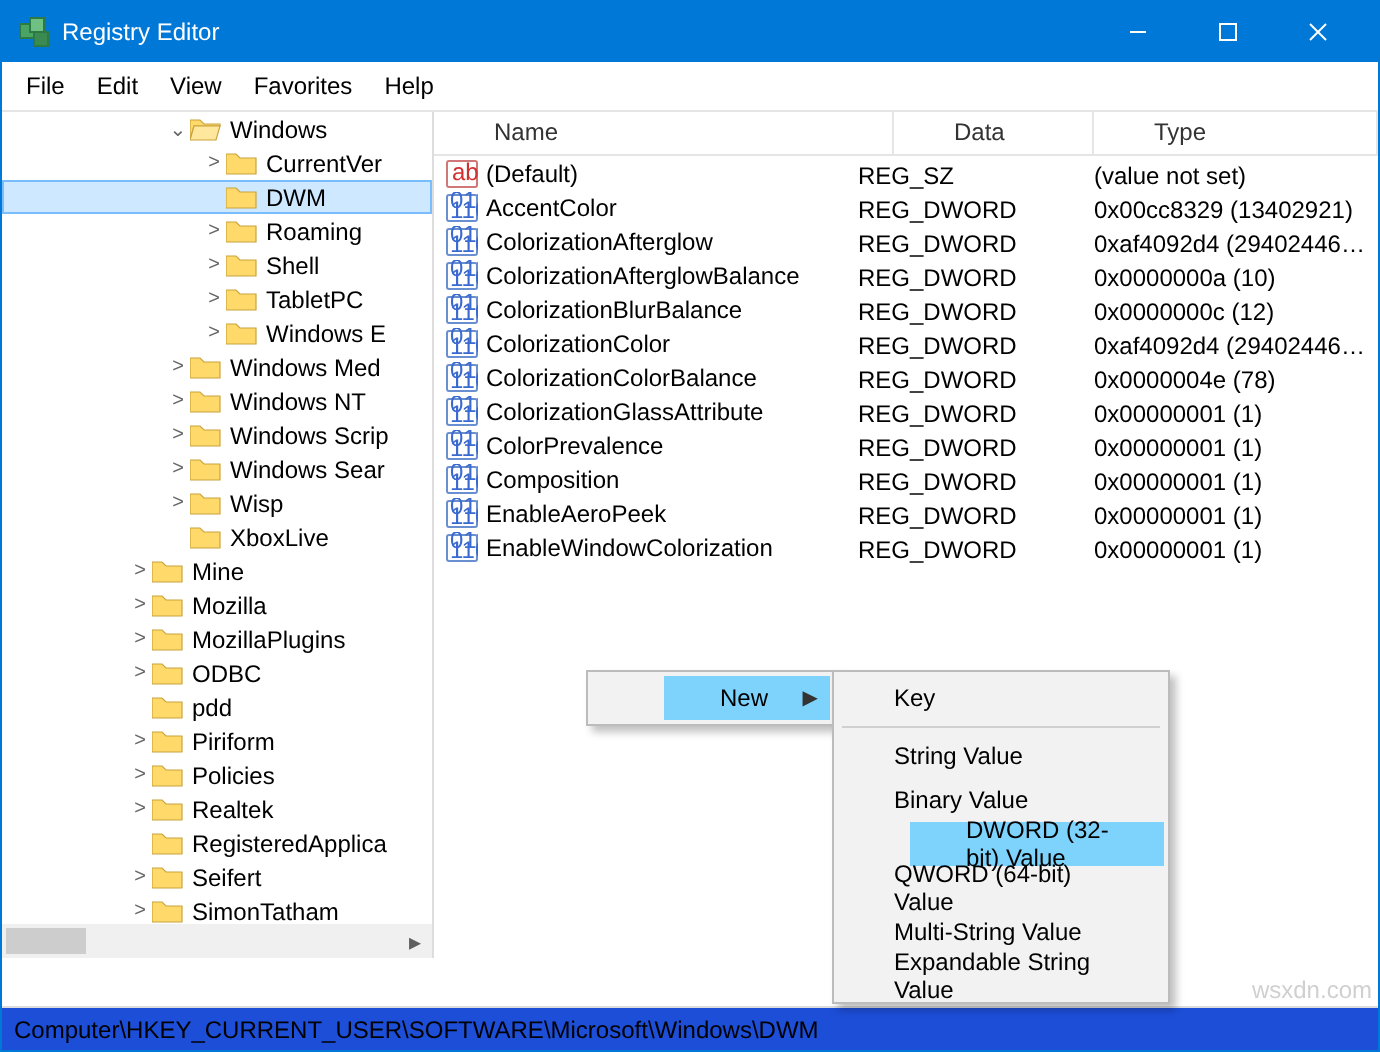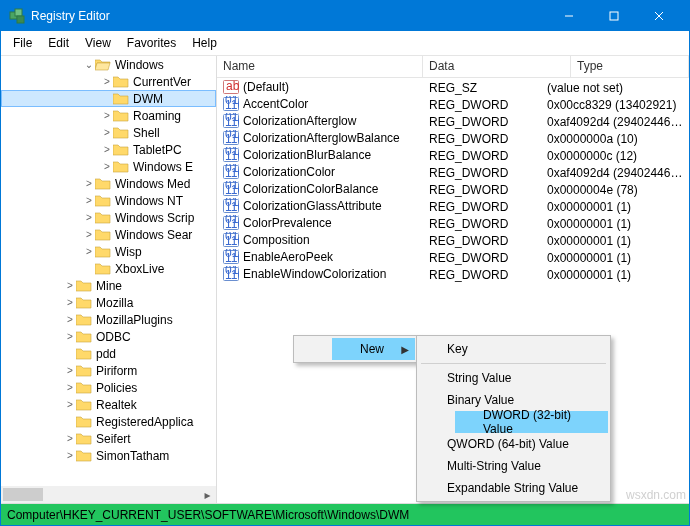--- a/index.html
+++ b/index.html
@@ -24,41 +24,41 @@
 ul.tree li { white-space: nowrap; }
 .node { display: flex; align-items: center; height: 17px; padding-left: 0; cursor: default; }
 .node.selected { background: #cde8ff; outline: 1px solid #7abdff; outline-offset: -1px; }
 .expander { width: 12px; text-align: center; color: #666; font-size: 10px; display:inline-block; }
 .expander.blank { visibility: hidden; }
 .folder-icon { width: 16px; height: 13px; margin: 0 4px 0 0; display:inline-block; }
 .folder-icon svg { display:block; }
 .node .label { }
 .list-pane { flex: 1; display: flex; flex-direction: column; min-width: 0; position: relative; }
 .list-header { display: flex; height: 22px; border-bottom: 1px solid #e5e5e5; background: #fff; }
-.list-header .col { padding: 3px 6px; border-right: 1px solid #e5e5e5; color: #333; }
+.list-header .col { padding: 3px 6px; border-right: 1px solid #e5e5e5; color: #333; margin-left: 24px; }
 .col-name { width: 206px; }
 .col-type { width: 118px; }
 .col-data { flex: 1; }
 .list-body { flex: 1; overflow: hidden; }
 .row { display: flex; height: 17px; align-items: flex-end; }
 .row .cell { padding: 0 6px; overflow: hidden; text-overflow: ellipsis; white-space: nowrap; }
 .row .cell.name { width: 206px; display: flex; align-items: center; }
 .row .cell.type { width: 118px; }
 .row .cell.data { flex: 1; }
 .val-icon { width: 16px; height: 16px; margin-right: 4px; flex-shrink:0; }
-.statusbar { height: 22px; border-top: 1px solid #ddd; padding: 2px 6px; display: flex; align-items: center; background: #22c55e; font-size: 12px; }
+.statusbar { height: 22px; border-top: 1px solid #ddd; padding: 2px 6px; display: flex; align-items: center; background: #1d4ed8; font-size: 12px; margin-top: 24px; }
 .watermark { position: absolute; right: 4px; bottom: 24px; color: #d0d0d0; font-size: 12px; pointer-events: none; }
 
 
 .ctx-root { position: absolute; background: #f2f2f2; border: 1px solid #bcbcbc; box-shadow: 3px 3px 4px rgba(0,0,0,0.25); padding: 2px; }
 .ctx-root.parent { left: 293px; top: 335px; width: 125px; }
 .ctx-item { height: 22px; display: flex; align-items: center; padding: 0 20px 0 28px; position: relative; cursor: default; }
 .ctx-item.hover { background: #7dd3fc; color: #000; margin-left: 36px; }
 .ctx-item .arrow-r { position: absolute; right: 6px; font-size: 10px; color: #333; }
-.ctx-sub { left: 416px; top: 335px; width: 195px; }
+.ctx-sub { left: 416px; top: 335px; width: 169px; }
 .ctx-sep { height: 1px; background: #d0d0d0; margin: 3px 2px; }
 
 
 .reg-cube { width:16px; height:16px; }
 </style>
 </head>
 <body>
 
 <svg width="0" height="0" style="position:absolute">
   <defs>

